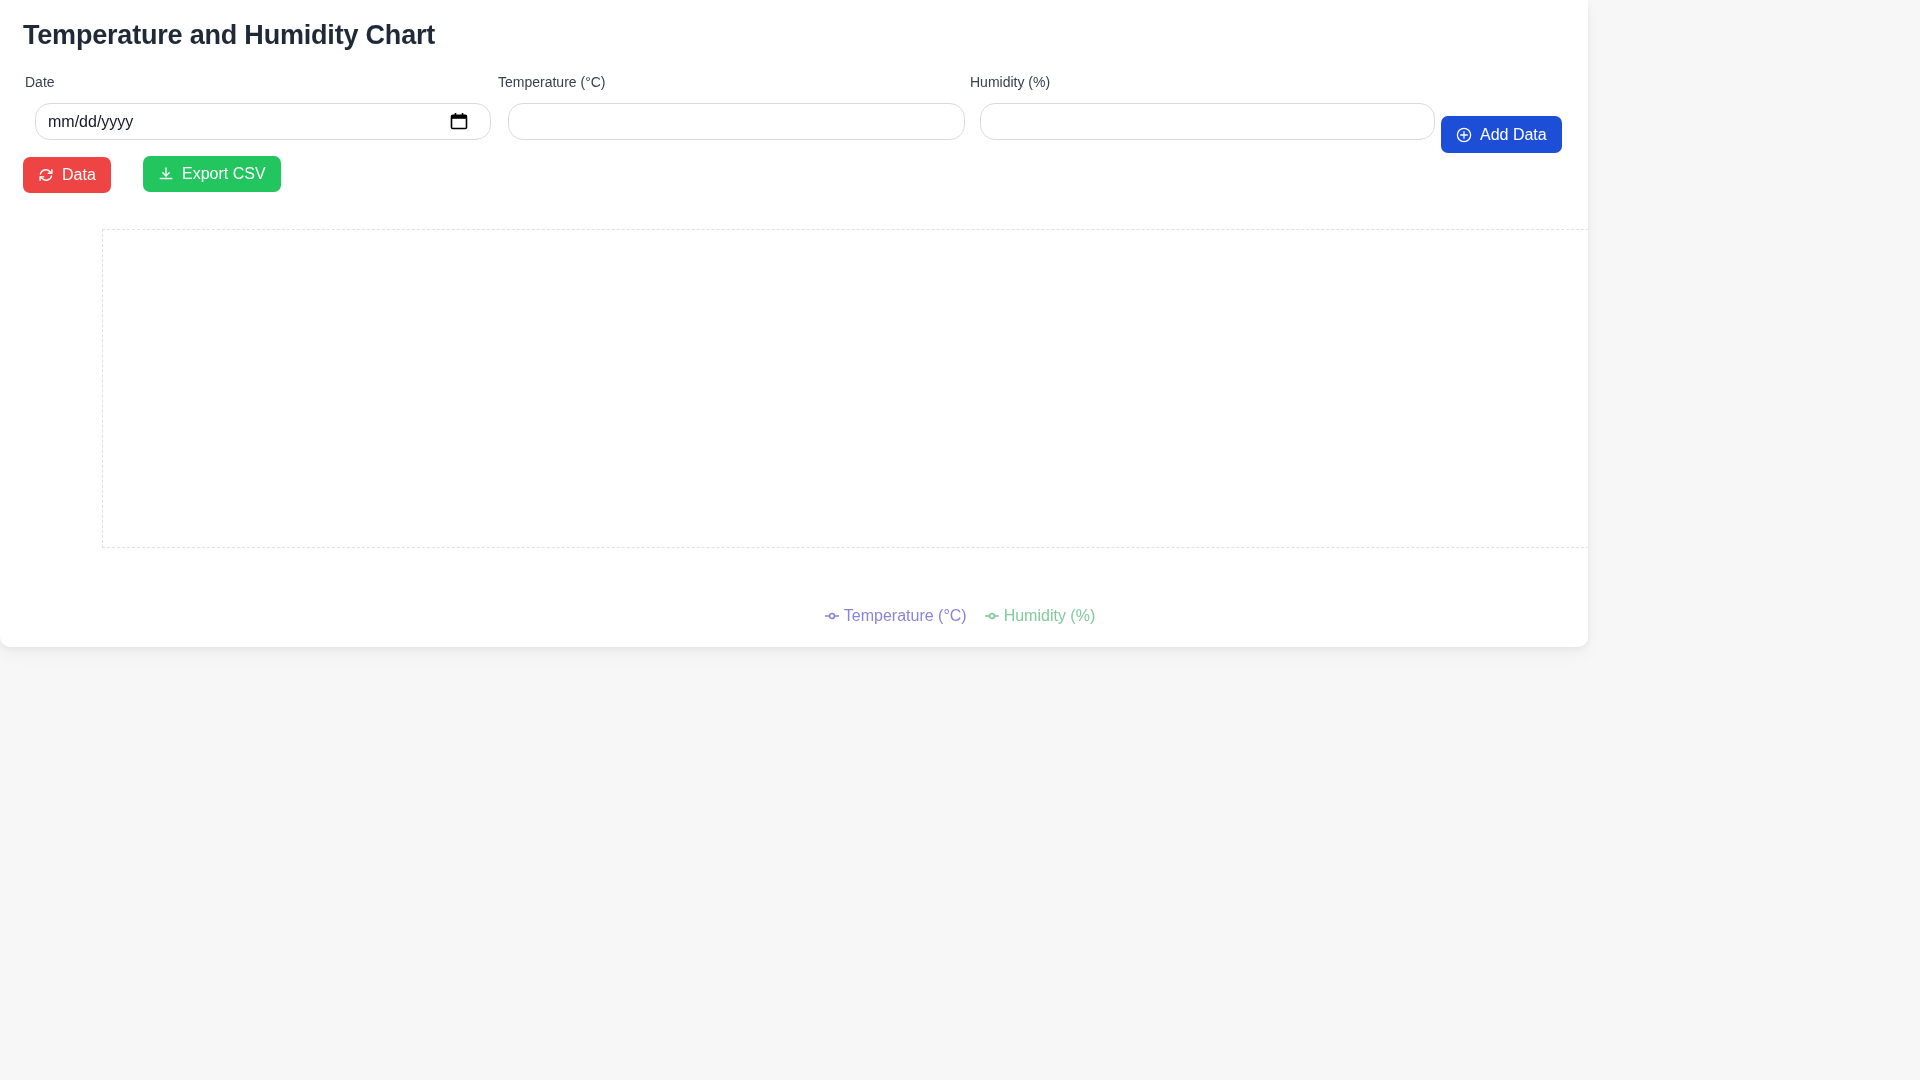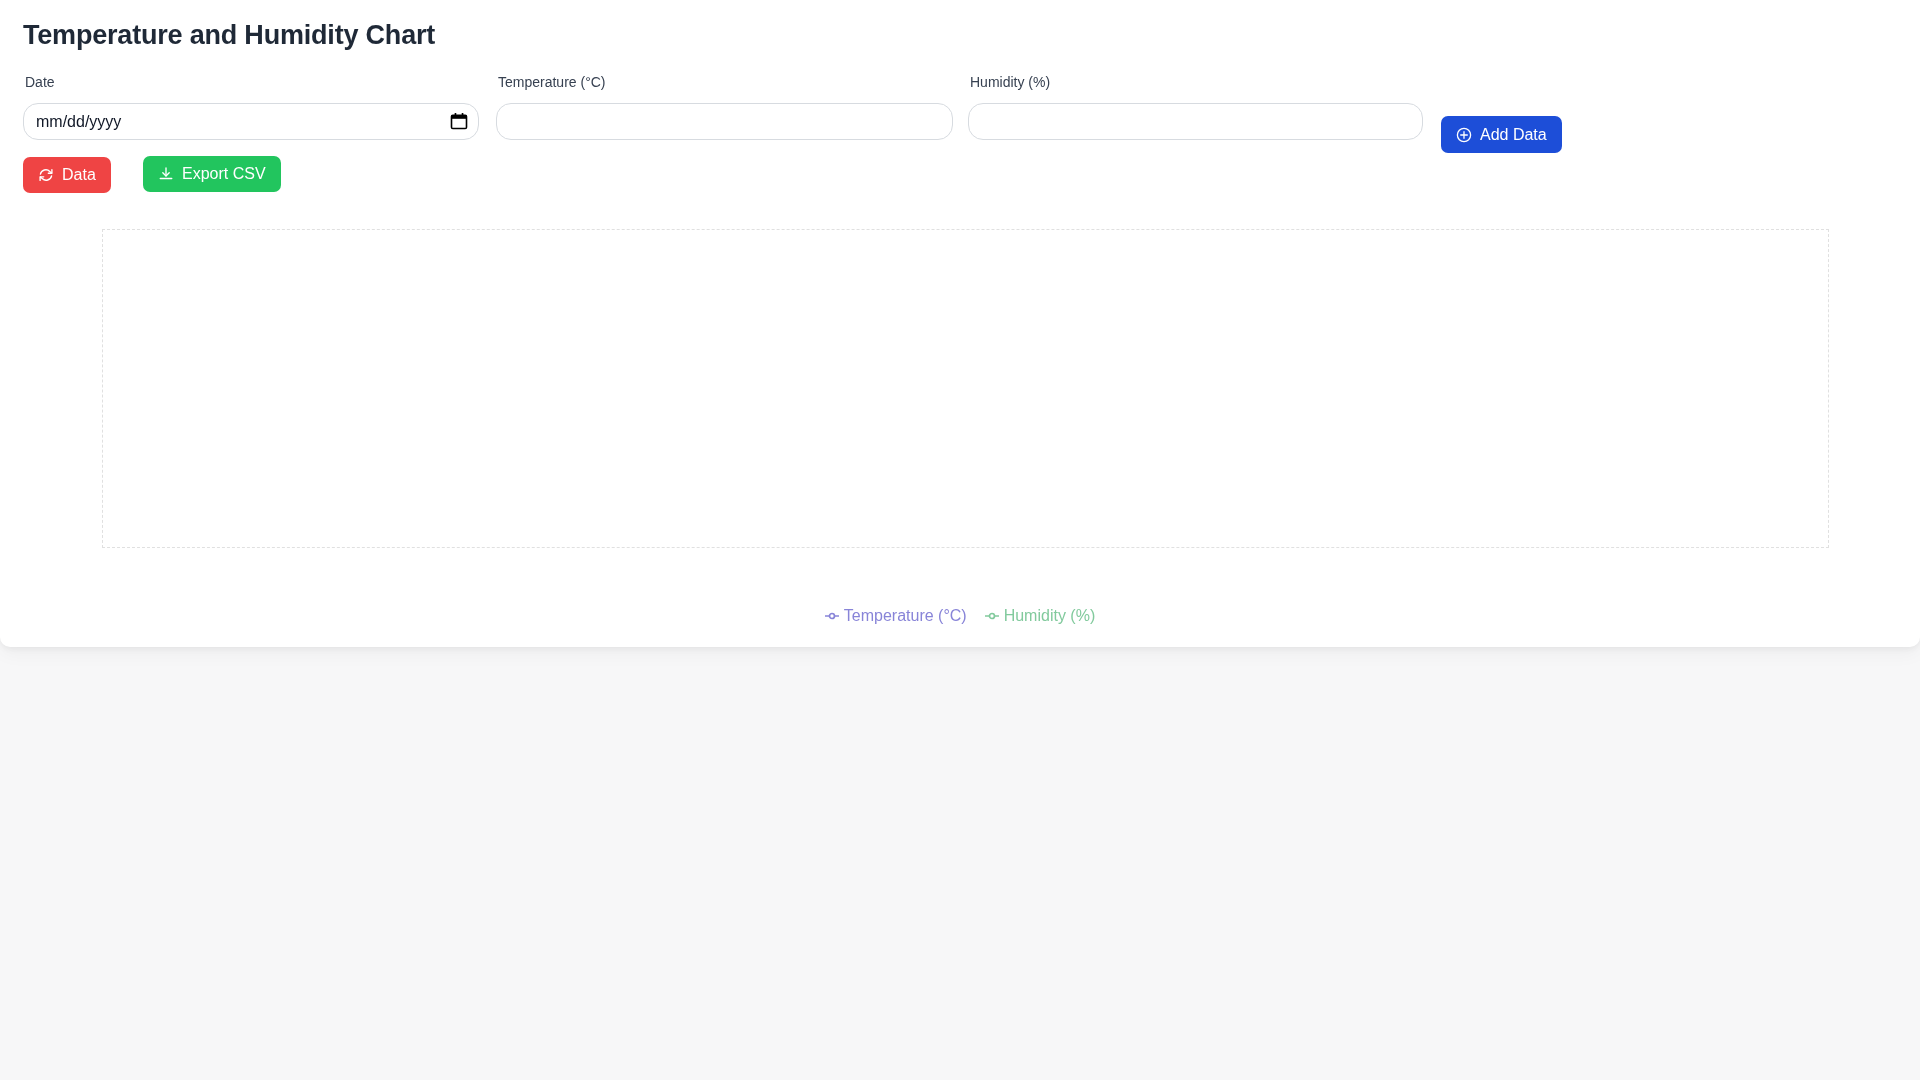--- a/index.html
+++ b/index.html
@@ -10,21 +10,21 @@
     height: 1080px;
     background: #f7f7f8;
     font-family: "Liberation Sans", "DejaVu Sans", sans-serif;
     -webkit-font-smoothing: antialiased;
   }
 
   #app-card {
     position: absolute;
     left: 0;
     top: 0;
-    width: 1920px;
+    width: 1588px;
     height: 647px;
     background: #ffffff;
     border-bottom-left-radius: 10px;
     border-bottom-right-radius: 10px;
     box-shadow: 0 2px 6px rgba(0,0,0,0.055), 0 8px 18px rgba(0,0,0,0.035);
     overflow: hidden;
   }
 
   #page-title {
     position: absolute;
@@ -53,20 +53,21 @@
     width: 100%;
     height: 37px;
     border: 1px solid #d7dbe0;
     border-radius: 15px;
     background: #ffffff;
     font-family: "Liberation Sans", "DejaVu Sans", sans-serif;
     font-size: 16px;
     color: #737373;
     padding: 0 12px;
     outline: none;
+    margin-left: 12px;
   }
   .field-input::placeholder { color: #111827; opacity: 1; }
 
   #field-date  { left: 23px;  width: 456px; }
   #field-temp  { left: 496px; width: 457px; }
   #field-hum   { left: 968px; width: 455px; }
 
   .date-input-wrap { position: relative; }
   #calendar-icon {
     position: absolute;

